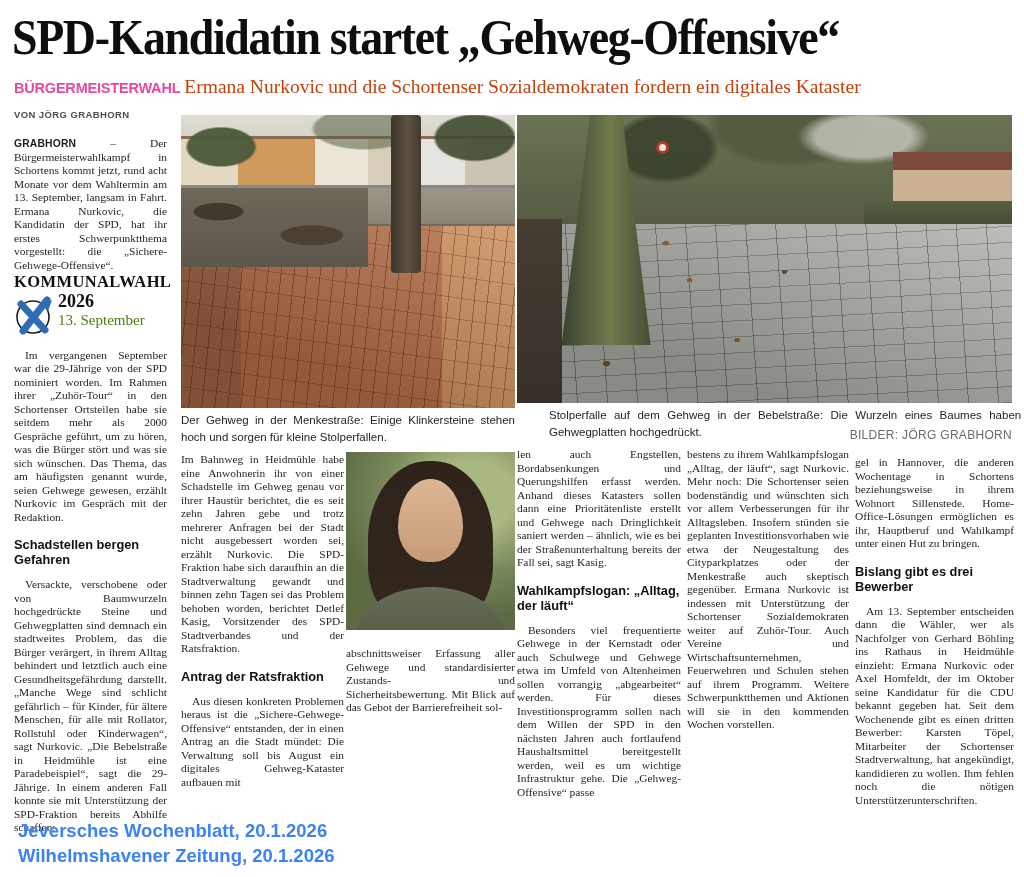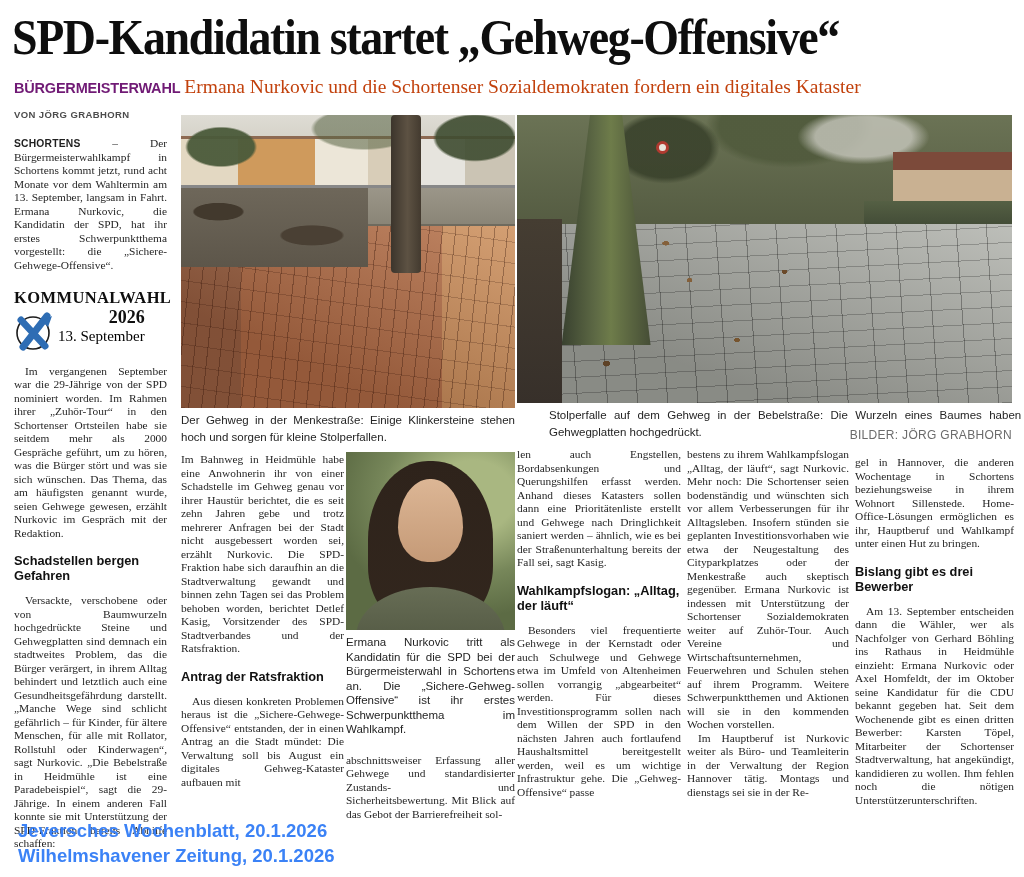--- a/index.html
+++ b/index.html
@@ -14,21 +14,21 @@
   
   .headline {
     left:12px; top:8px; width:1080px;
     font-family:"Liberation Serif", serif; font-weight:700;
     font-size:51px; letter-spacing:-1.5px; color:#0e0e0e; white-space:nowrap;
     transform:scaleX(.90); transform-origin:left top;
   }
   .deck { left:14px; top:76px; width:1000px; white-space:nowrap; }
   .kicker {
     font-family:"Liberation Sans", sans-serif; font-weight:700;
-    font-size:14.5px; letter-spacing:-0.2px; color:#701a75;
+    font-size:14.5px; letter-spacing:-0.2px; color:#ec4899;
   }
   .deck-text { font-family:"Liberation Serif", serif; font-size:19.5px; color:#c2410c; }
   .byline {
     left:14px; top:109px;
     font-family:"Liberation Sans", sans-serif; font-weight:700;
     font-size:9.5px; letter-spacing:.4px; color:#4c4c4c;
   }
 
   
   .col {
@@ -46,29 +46,29 @@
   .loc { font-family:"Liberation Sans", sans-serif; font-weight:700; font-size:10.3px; letter-spacing:.2px; }
 
   #col1 { left:14px;  top:137px; width:153px; }
   #col2 { left:181px; top:453px; width:163px; }
   #col3 { left:346px; top:452px; width:169px; }
   #col4 { left:517px; top:448px; width:164px; }
   #col5 { left:687px; top:448px; width:162px; }
   #col6 { left:855px; top:456px; width:159px; }
 
   
-  .infobox { margin:19px 0 10px; text-align:left; }
+  .infobox { margin:3px 0 10px; text-align:left; }
   .infobox-title {
     font-family:"Liberation Serif", serif; font-weight:700;
     font-size:16.5px; letter-spacing:.4px; color:#0f0f0f; white-space:nowrap;
   }
-  .infobox-row { display:flex; align-items:flex-start; margin-top:2px;text-align:right; }
+  .infobox-row { display:flex; align-items:flex-start; margin-top:2px; }
   .infobox-logo { width:46px; height:48px; flex:0 0 46px; margin-left:-2px; }
   .infobox-year { font-weight:700; font-size:18px; line-height:20px; color:#0f0f0f; }
-  .infobox-date { font-size:15px; line-height:18px; color:#000000; }
+  .infobox-date { font-size:15px; line-height:18px; color:#4d7c0f; }
 
   
   .photo { position:absolute; overflow:hidden; background:#888; }
   #photo1 { left:181px; top:115px; width:334px; height:293px; }
   #photo2 { left:517px; top:115px; width:495px; height:288px; }
   .ph { position:absolute; }
 
   
   .p1-sky { left:0; top:0; width:100%; height:17%; background:linear-gradient(#dedcd4,#ccc8bc); }
   .p1-bld { left:0; top:7%; width:100%; height:17%;
@@ -193,21 +193,21 @@
   <div class="ph p2-soil"></div>
   <div class="ph p2-trunk"></div>
   <div class="ph p2-sign"></div>
 </div>
 
 <div class="caption" id="caption1">Der Gehweg in der Menkestraße: Einige Klinkersteine stehen hoch und sorgen für kleine Stolperfallen.</div>
 <div class="caption" id="caption2">Stolperfalle auf dem Gehweg in der Bebelstraße: Die Wurzeln eines Baumes haben die Gehwegplatten hochgedrückt.</div>
 <div class="credit">BILDER: JÖRG GRABHORN</div>
 
 <div class="col" id="col1">
-  <p><b class="loc">SCHORTENS</b><span> – Der Bürgermeisterwahlkampf in Schortens kommt jetzt, rund acht Monate vor dem Wahltermin am 13. September, langsam in Fahrt. Ermana Nurkovic, die Kandidatin der SPD, hat ihr erstes Schwerpunktthema vorgestellt: die „Sichere-Gehwege-Offensive“.</span></p>
+  <p><b class="loc">GRABHORN</b><span> – Der Bürgermeisterwahlkampf in Schortens kommt jetzt, rund acht Monate vor dem Wahltermin am 13. September, langsam in Fahrt. Ermana Nurkovic, die Kandidatin der SPD, hat ihr erstes Schwerpunktthema vorgestellt: die „Sichere-Gehwege-Offensive“.</span></p>
 
   <div class="infobox">
     <div class="infobox-title">KOMMUNALWAHL</div>
     <div class="infobox-row">
       <svg class="infobox-logo" viewBox="0 0 46 48">
         <circle cx="21" cy="26" r="16" fill="none" stroke="#1c1c1c" stroke-width="1.6"></circle>
         <path d="M9 13 L33 39" stroke="#2e6db4" stroke-width="7" stroke-linecap="round" fill="none"></path>
         <path d="M35 9 L11 40" stroke="#2e6db4" stroke-width="7" stroke-linecap="round" fill="none"></path>
         <path d="M30 14 L40 9 L36 20 Z" fill="#2e6db4"></path>
       </svg>
@@ -229,33 +229,31 @@
   <p class="indent">Aus diesen konkreten Problemen heraus ist die „Sichere-Gehwege-Offensive“ entstanden, der in einen Antrag an die Stadt mündet: Die Verwaltung soll bis August ein digitales Gehweg-Kataster aufbauen mit</p>
 </div>
 
 <div class="col" id="col3">
   <div id="photo3">
     <div class="ph p3-bg"></div>
     <div class="ph p3-hair"></div>
     <div class="ph p3-face"></div>
     <div class="ph p3-body"></div>
   </div>
-  <div class="caption3">Ermana Nurkovic tritt als Kandidatin für die SPD bei der Bürgermeisterwahl in Schortens an. Die „Sichere-Gehweg-Offensive“ ist ihr erstes Schwerpunktthema im Wahlkampf.</div>
   <p class="cont">abschnittsweiser Erfassung aller Gehwege und standardisierter Zustands- und Sicherheitsbewertung. Mit Blick auf das Gebot der Barrierefreiheit sol-</p>
 </div>
 
 <div class="col" id="col4">
   <p>len auch Engstellen, Bordabsenkungen und Querungshilfen erfasst werden. Anhand dieses Katasters sollen dann eine Prioritätenliste erstellt und Gehwege nach Dringlichkeit saniert werden – ähnlich, wie es bei der Straßenunterhaltung bereits der Fall sei, sagt Kasig.</p>
   <h3 class="colsub">Wahlkampfslogan: „Alltag, der läuft“</h3>
   <p class="indent">Besonders viel frequentierte Gehwege in der Kernstadt oder auch Schulwege und Gehwege etwa im Umfeld von Altenheimen sollen vorrangig „abgearbeitet“ werden. Für dieses Investitionsprogramm sollen nach dem Willen der SPD in den nächsten Jahren auch fortlaufend Haushaltsmittel bereitgestellt werden, weil es um wichtige Infrastruktur gehe. Die „Gehweg-Offensive“ passe</p>
 </div>
 
 <div class="col" id="col5">
   <p>bestens zu ihrem Wahlkampfslogan „Alltag, der läuft“, sagt Nurkovic. Mehr noch: Die Schortenser seien bodenständig und wünschten sich vor allem Verbesserungen für ihr Alltagsleben. Insofern stünden sie geplanten Investitionsvorhaben wie etwa der Neugestaltung des Cityparkplatzes oder der Menkestraße auch skeptisch gegenüber. Ermana Nurkovic ist indessen mit Unterstützung der Schortenser Sozialdemokraten weiter auf Zuhör-Tour. Auch Vereine und Wirtschaftsunternehmen, Feuerwehren und Schulen stehen auf ihrem Programm. Weitere Schwerpunktthemen und Aktionen will sie in den kommenden Wochen vorstellen.</p>
-  <p class="indent">Im Hauptberuf ist Nurkovic weiter als Büro- und Teamleiterin in der Verwaltung der Region Hannover tätig. Montags und dienstags sei sie in der Re-</p>
 </div>
 
 <div class="col" id="col6">
   <p>gel in Hannover, die anderen Wochentage in Schortens beziehungsweise in ihrem Wohnort Sillenstede. Home-Office-Lösungen ermöglichen es ihr, Hauptberuf und Wahlkampf unter einen Hut zu bringen.</p>
   <h3 class="colsub">Bislang gibt es drei Bewerber</h3>
   <p class="indent">Am 13. September entscheiden dann die Wähler, wer als Nachfolger von Gerhard Böhling ins Rathaus in Heidmühle einzieht: Ermana Nurkovic oder Axel Homfeldt, der im Oktober seine Kandidatur für die CDU bekannt gegeben hat. Seit dem Wochenende gibt es einen dritten Bewerber: Karsten Töpel, Mitarbeiter der Schortenser Stadtverwaltung, hat angekündigt, kandidieren zu wollen. Ihm fehlen noch die nötigen Unterstützerunterschriften.</p>
 </div>
 
 <div class="abs sources">
   <div>Jeversches Wochenblatt, 20.1.2026</div>

